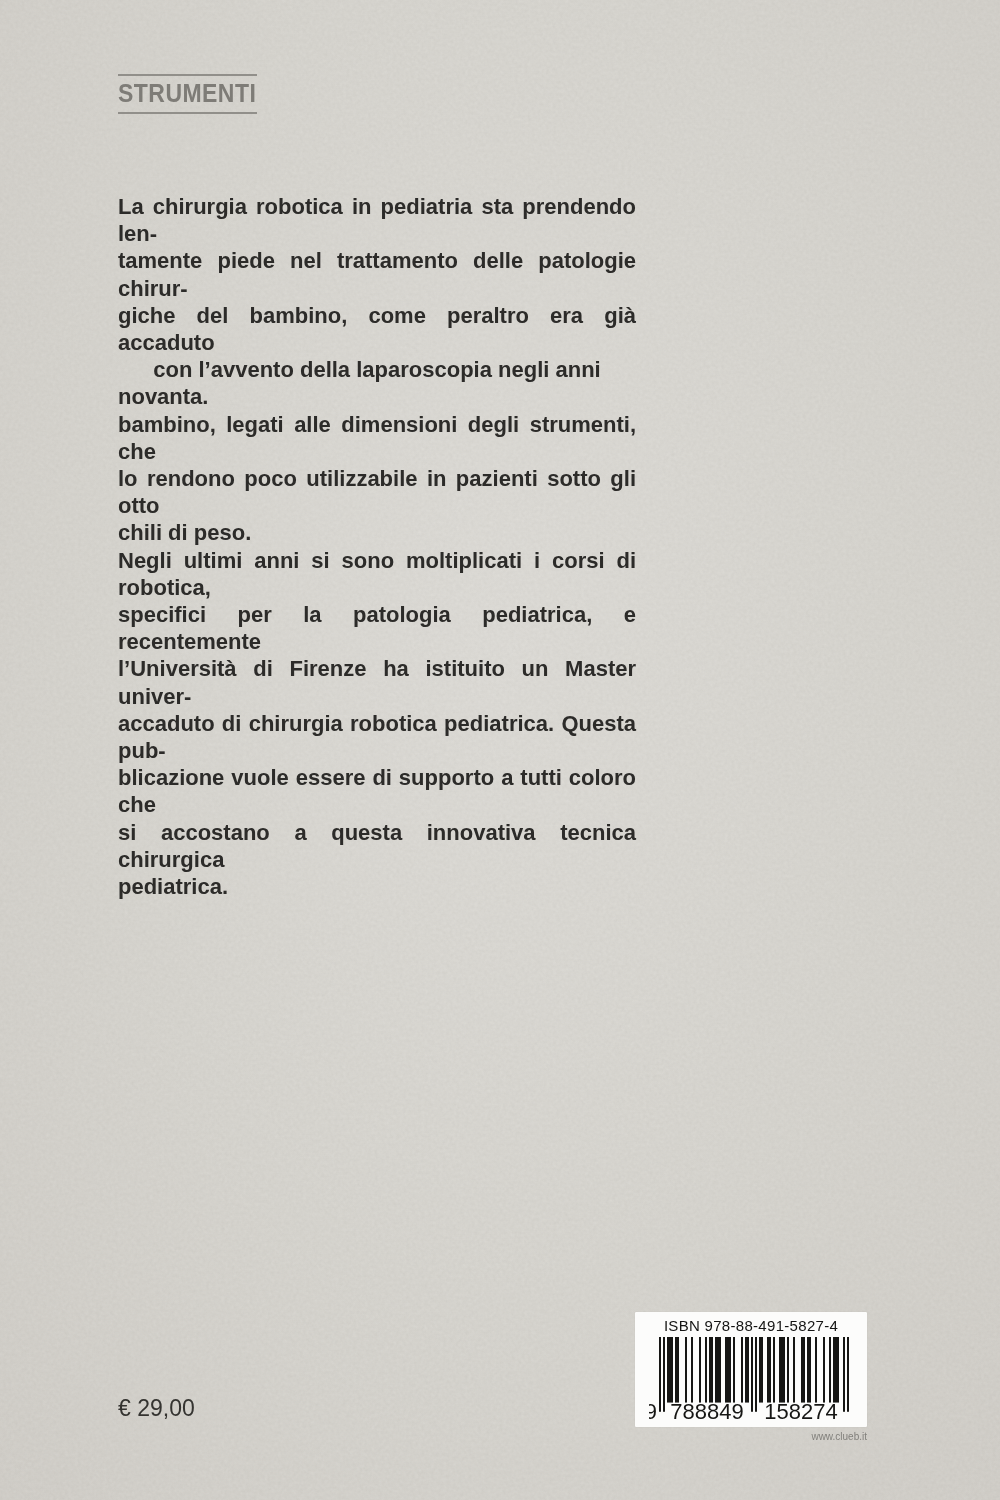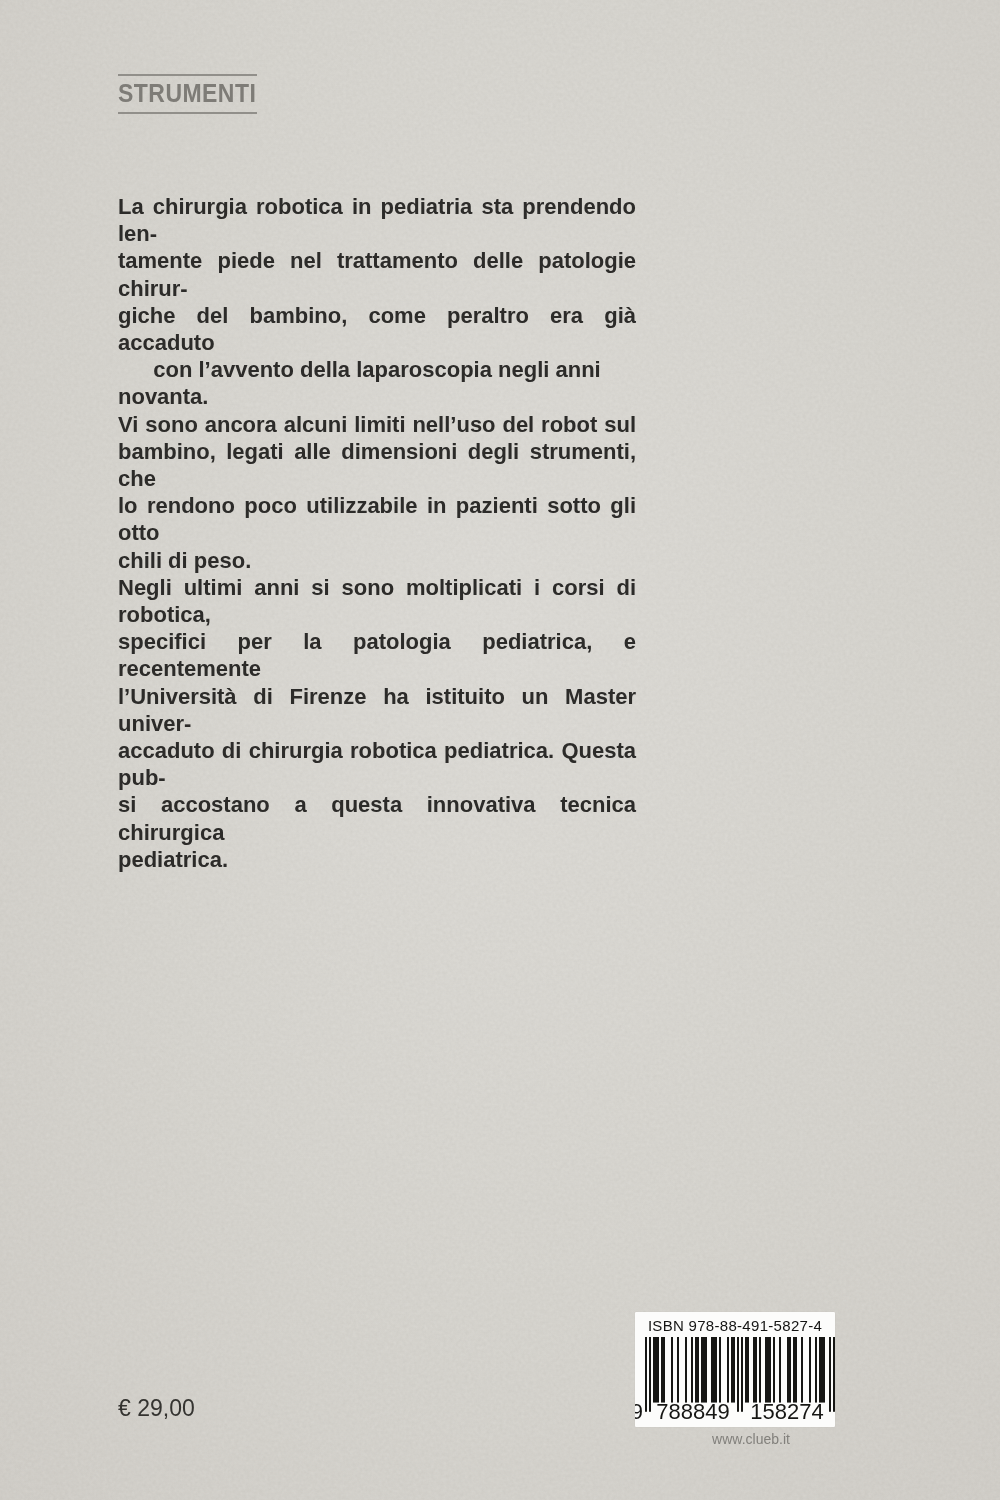--- a/index.html
+++ b/index.html
@@ -66,21 +66,21 @@
     top: 1395px;
     font-size: 23px;
     color: #343330;
     text-align: right;
   }
   
   .barcode-box {
     position: absolute;
     left: 635px;
     top: 1312px;
-    width: 200px;
+    width: 232px;
     height: 115px;
     background: #fcfcfb;
     border-radius: 1px;
     box-shadow: 0 0 1px rgba(0,0,0,0.12);
   }
   .isbn-label {
     margin-top: 6px;
     text-align: center;
     font-size: 15px;
     letter-spacing: 0.3px;
@@ -96,22 +96,22 @@
   }
   .ean-svg text {
     font-family: "Liberation Sans", sans-serif;
   }
   
   .website {
     position: absolute;
     left: 635px;
     top: 1431px;
     width: 232px;
-    text-align: center;
-    font-size: 14px;
+    text-align: right;
+    font-size: 10px;
     color: #82807c;
   }
 </style>
 </head>
 <body>
 
 <div class="page">
 
   <svg class="texture" aria-hidden="true">
     <filter id="grainDark">
@@ -128,28 +128,28 @@
 
   <div class="series">
     <span class="series-label">STRUMENTI</span>
   </div>
 
   <div class="blurb">
       <div class="line">La chirurgia robotica in pediatria sta prendendo len-</div>
       <div class="line">tamente piede nel trattamento delle patologie chirur-</div>
       <div class="line">giche del bambino, come peraltro era già accaduto</div>
       <div class="line end">con l’avvento della laparoscopia negli anni novanta.</div>
-      <div class="line">Vi sono ancora alcuni limiti nell’uso del robot sul</div>
       <div class="line">bambino, legati alle dimensioni degli strumenti, che</div>
       <div class="line">lo rendono poco utilizzabile in pazienti sotto gli otto</div>
       <div class="line end">chili di peso.</div>
       <div class="line">Negli ultimi anni si sono moltiplicati i corsi di robotica,</div>
       <div class="line">specifici per la patologia pediatrica, e recentemente</div>
       <div class="line">l’Università di Firenze ha istituito un Master univer-</div>
       <div class="line">accaduto di chirurgia robotica pediatrica. Questa pub-</div>
+      <div class="line">blicazione vuole essere di supporto a tutti coloro che</div>
       <div class="line">si accostano a questa innovativa tecnica chirurgica</div>
       <div class="line end">pediatrica.</div>
     </div>
 
   <div class="price">€ 29,00</div>
 
   <div class="barcode-box">
     <div class="isbn-label">ISBN 978-88-491-5827-4</div>
     <svg class="ean-svg" viewBox="-5 0 102 41" preserveAspectRatio="none">
         <rect x="94" y="0" width="1" height="36.5"></rect>

